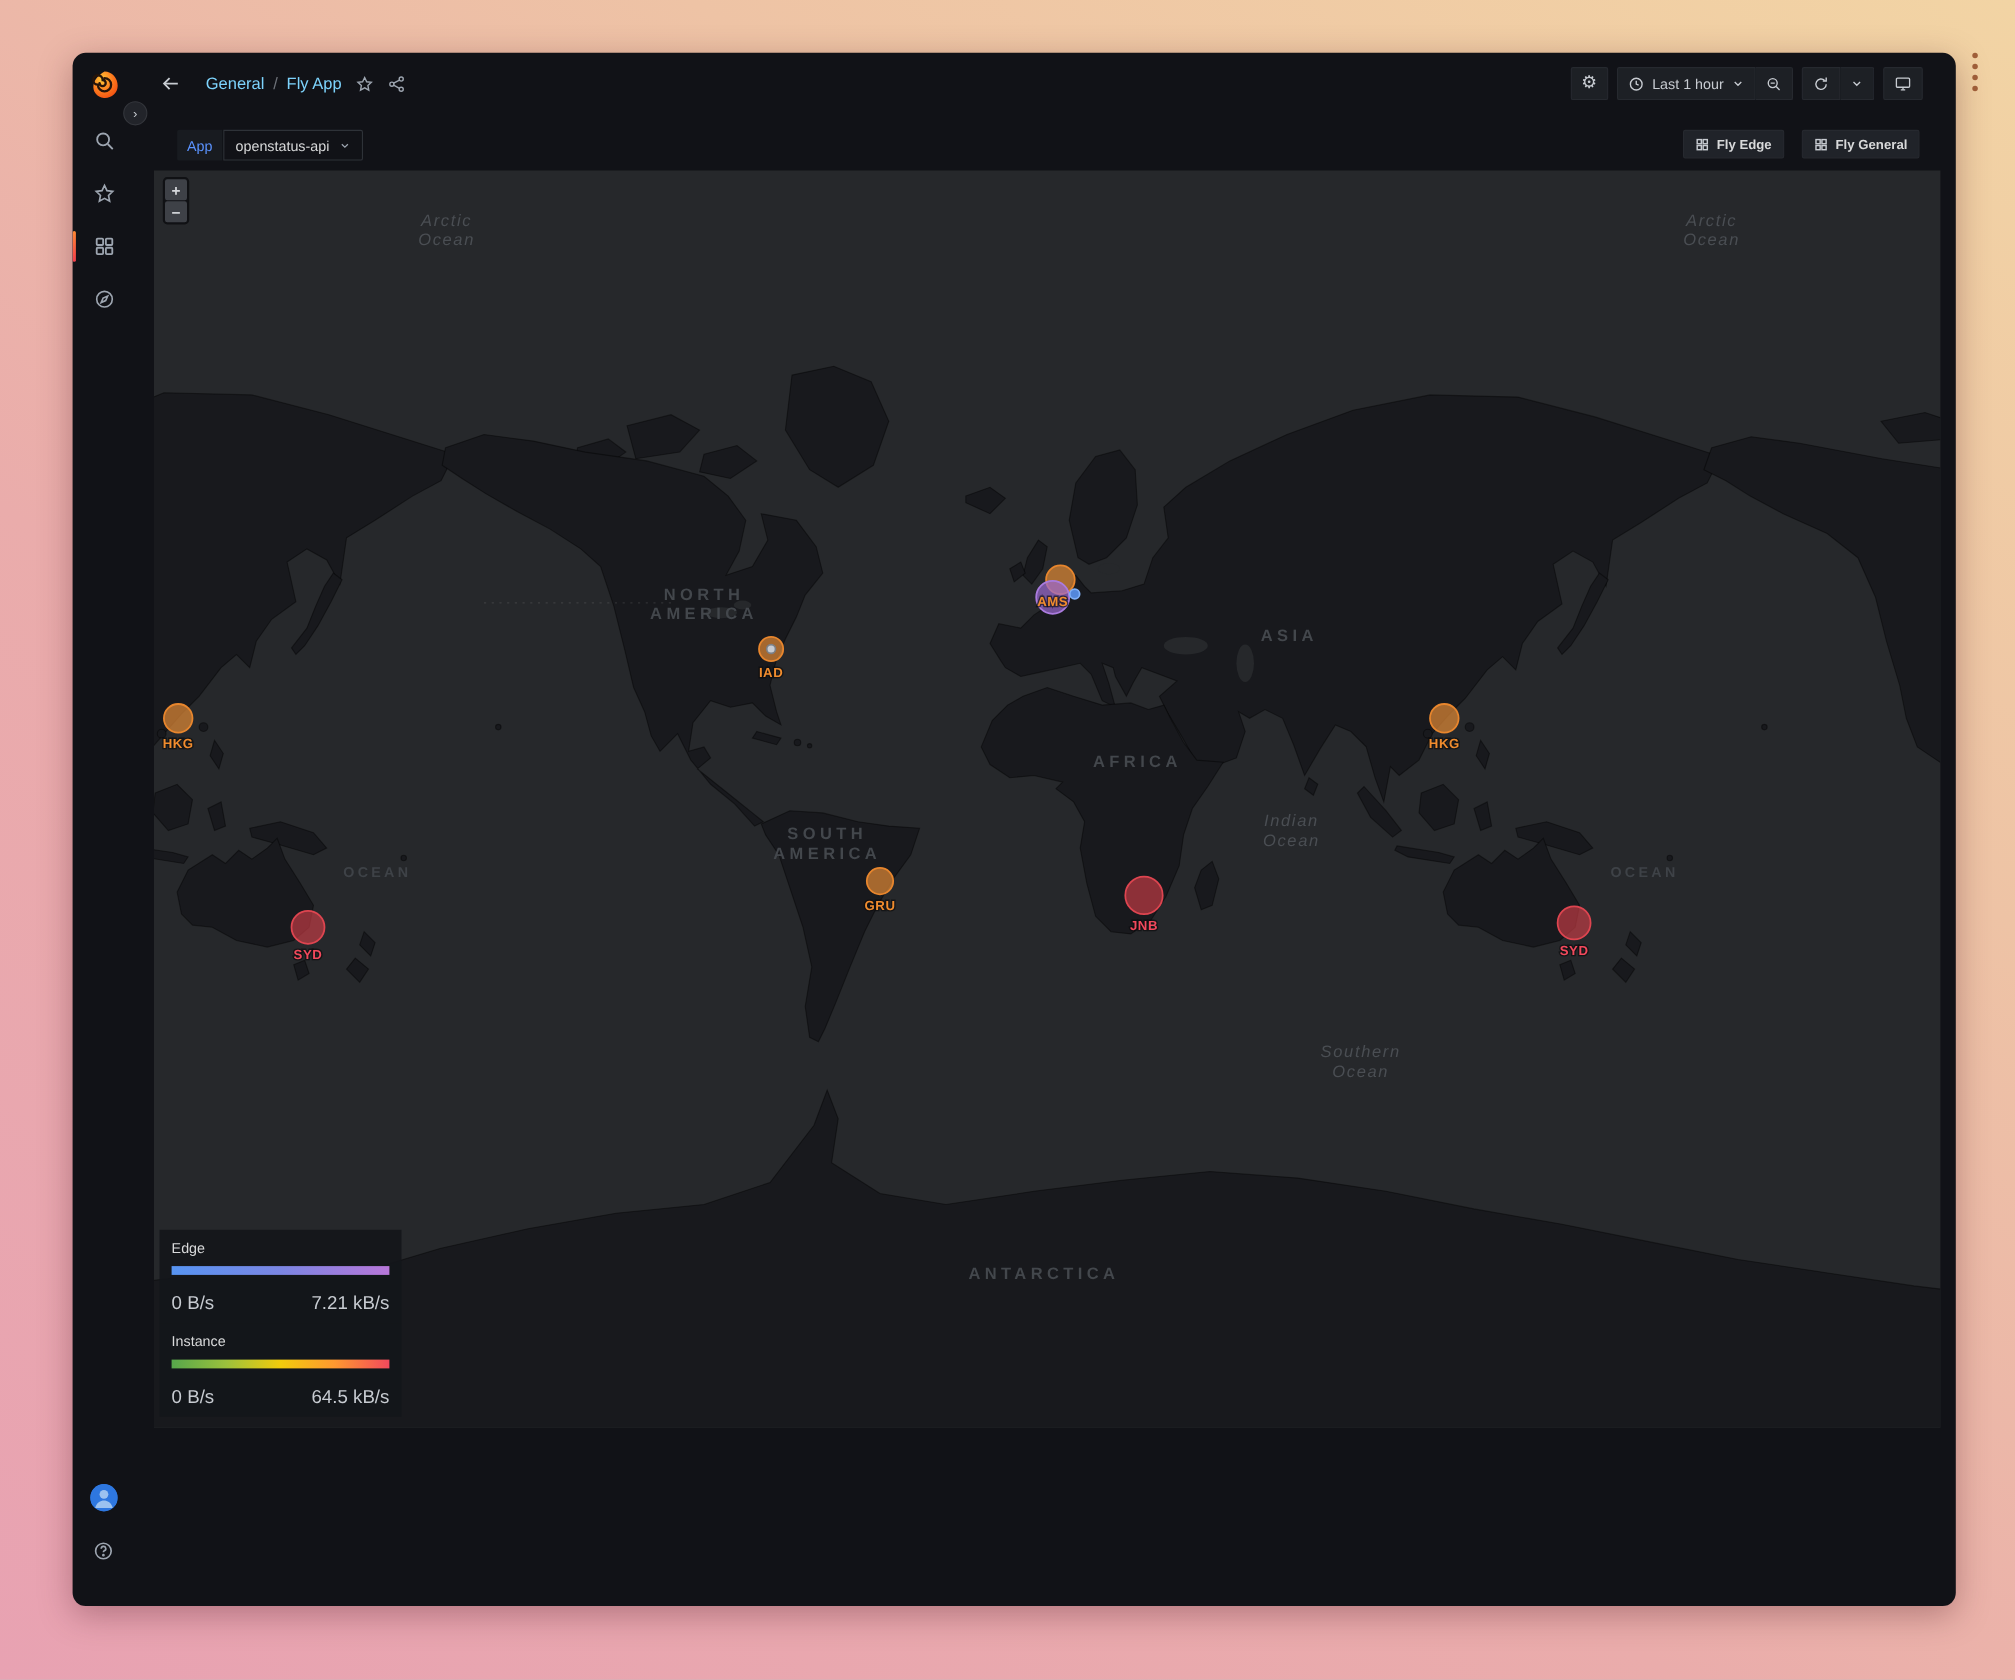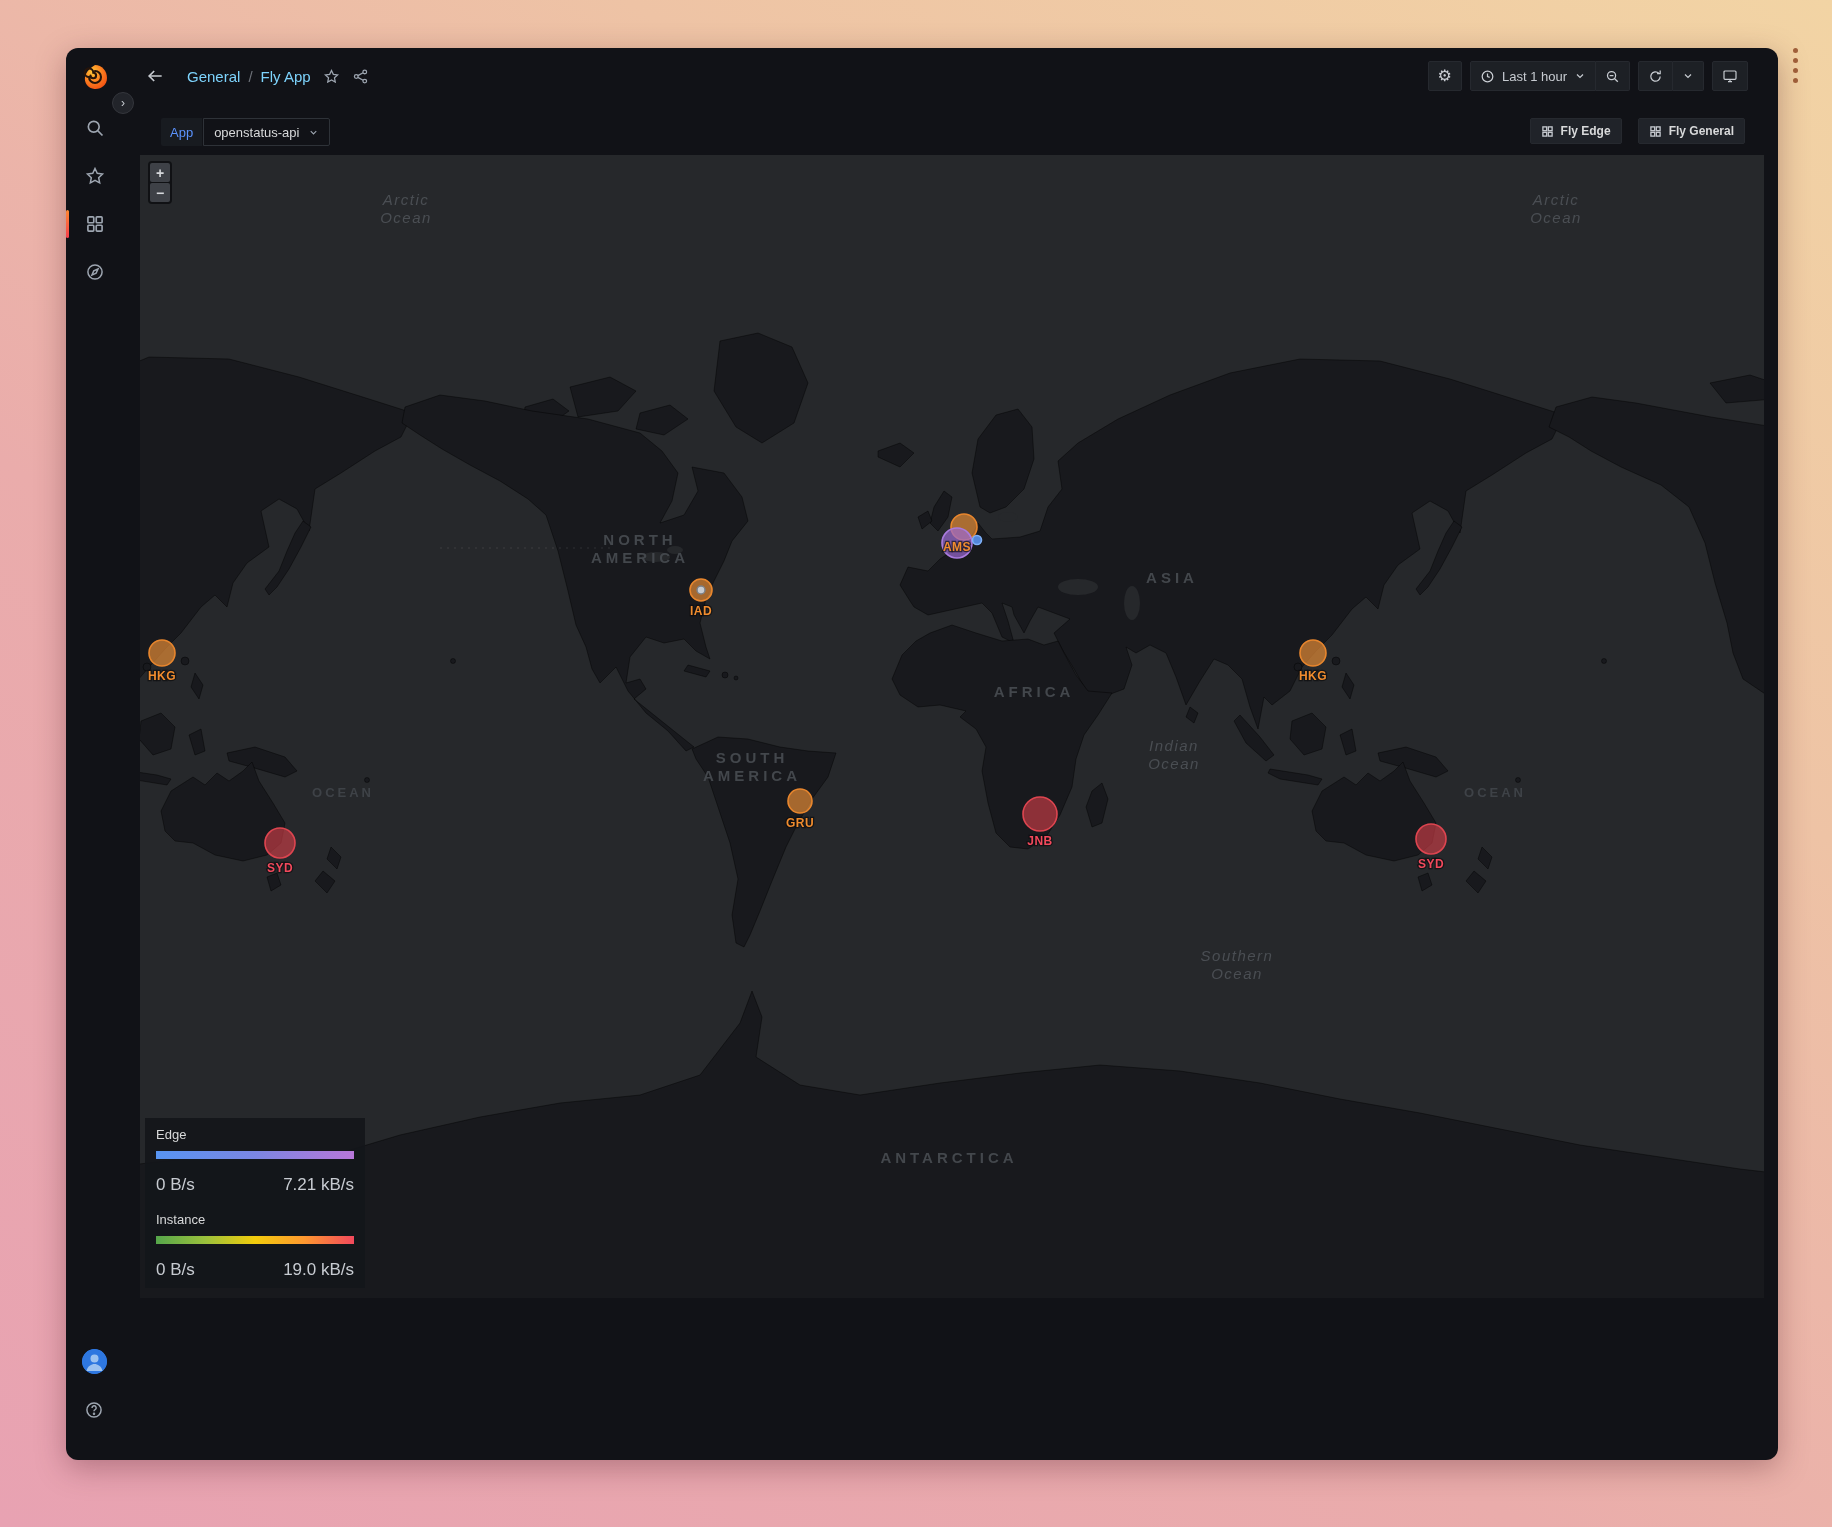--- a/index.html
+++ b/index.html
@@ -396,20 +396,20 @@
               <div class="legend-row">
                 <span>0 B/s</span>
                 <span>7.21 kB/s</span>
               </div>
             </div>
             <div class="legend-section">
               <div class="legend-title">Instance</div>
               <div class="legend-bar" style="background: linear-gradient(90deg, rgb(86, 166, 75), rgb(155, 193, 60), rgb(242, 204, 12), rgb(255, 152, 48), rgb(242, 73, 92));"></div>
               <div class="legend-row">
                 <span>0 B/s</span>
-                <span>19.0 kB/s</span>
+                <span>64.5 kB/s</span>
               </div>
             </div>
           </div>
       </div>
     </div>
   </div>
 </div>
 
 </body></html>

